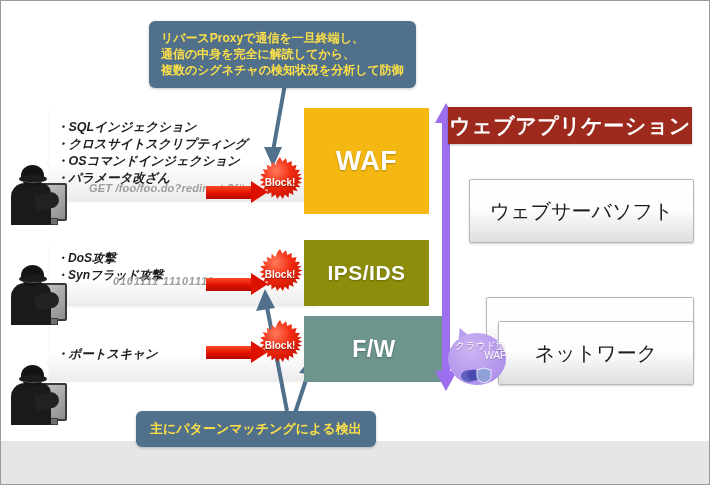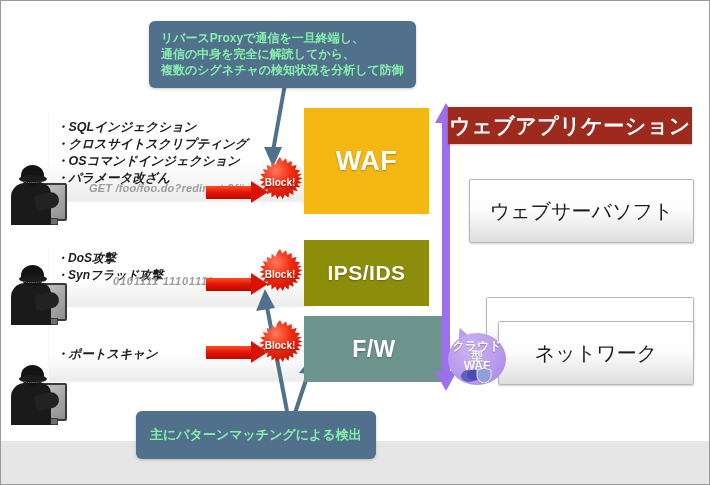--- a/index.html
+++ b/index.html
@@ -202,32 +202,32 @@
   }
 
   
   .purple-arrow { position: absolute; }
 
   
   .callout {
     position: absolute;
     background: #51708c;
     border-radius: 6px;
-    color: #86efac;
+    color: #fde047;
     font-weight: bold;
     box-shadow: 0 1px 3px rgba(0,0,0,0.22);
   }
   .callout-top {
     padding: 9px 12px 10px 12px;
     line-height: 16px;
     font-size: 12px;
     white-space: nowrap;
   }
   .callout-bottom {
-    padding: 15px 14px;
+    padding: 9px 14px;
     font-size: 13px;
     white-space: nowrap;
   }
 
   
   .slate-arrow { position: absolute; }
 
   
   .cloud-bubble {
     position: absolute;
@@ -252,24 +252,24 @@
     border-left: 9px solid transparent;
     border-right: 9px solid transparent;
     border-bottom: 18px solid #bb9fef;
     transform: rotate(-22deg);
   }
   .cloud-bubble-text {
     position: absolute;
     left: 0;
     top: 14px;
     width: 58px;
-    text-align: center;
+    text-align: right;
     color: #ffffff;
-    font-weight: bold;
-    font-size: 12px;
+    font-weight: normal;
+    font-size: 10px;
     line-height: 10px;
     text-shadow: 0 1px 1px rgba(0,0,0,0.25);
   }
   .cloud-icons {
     position: absolute;
     left: 12px;
     top: 38px;
     width: 36px;
     height: 18px;
   }

